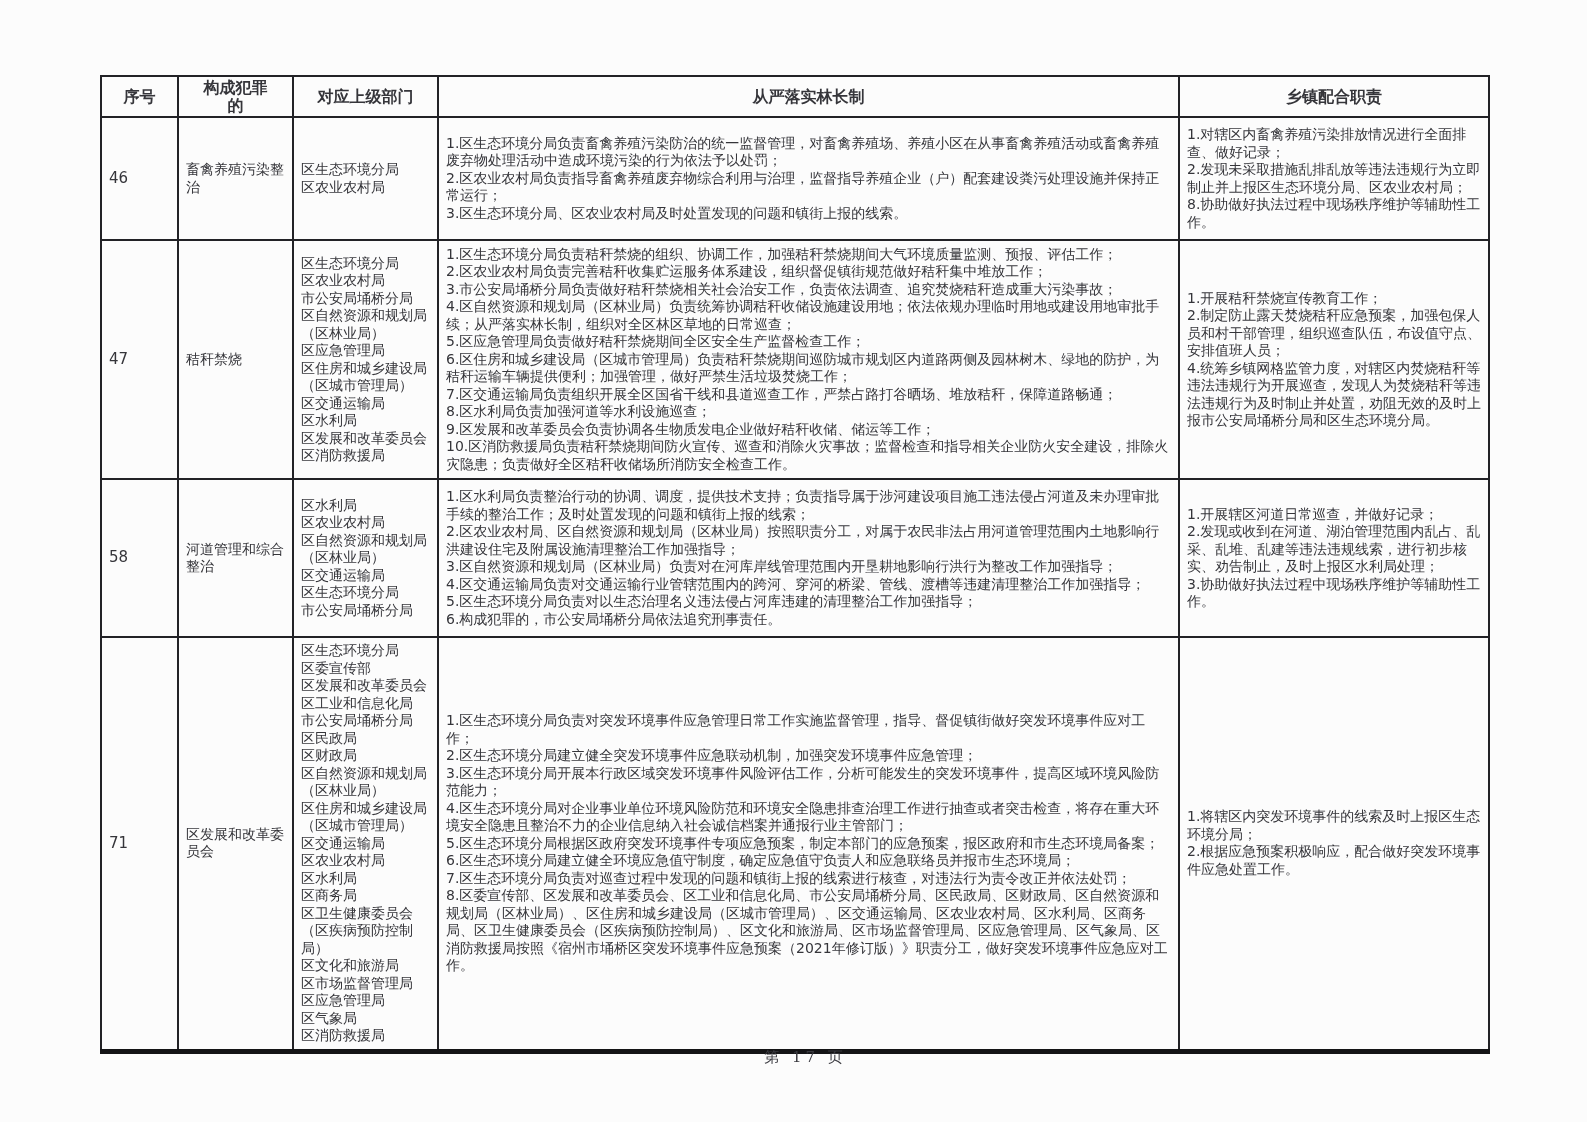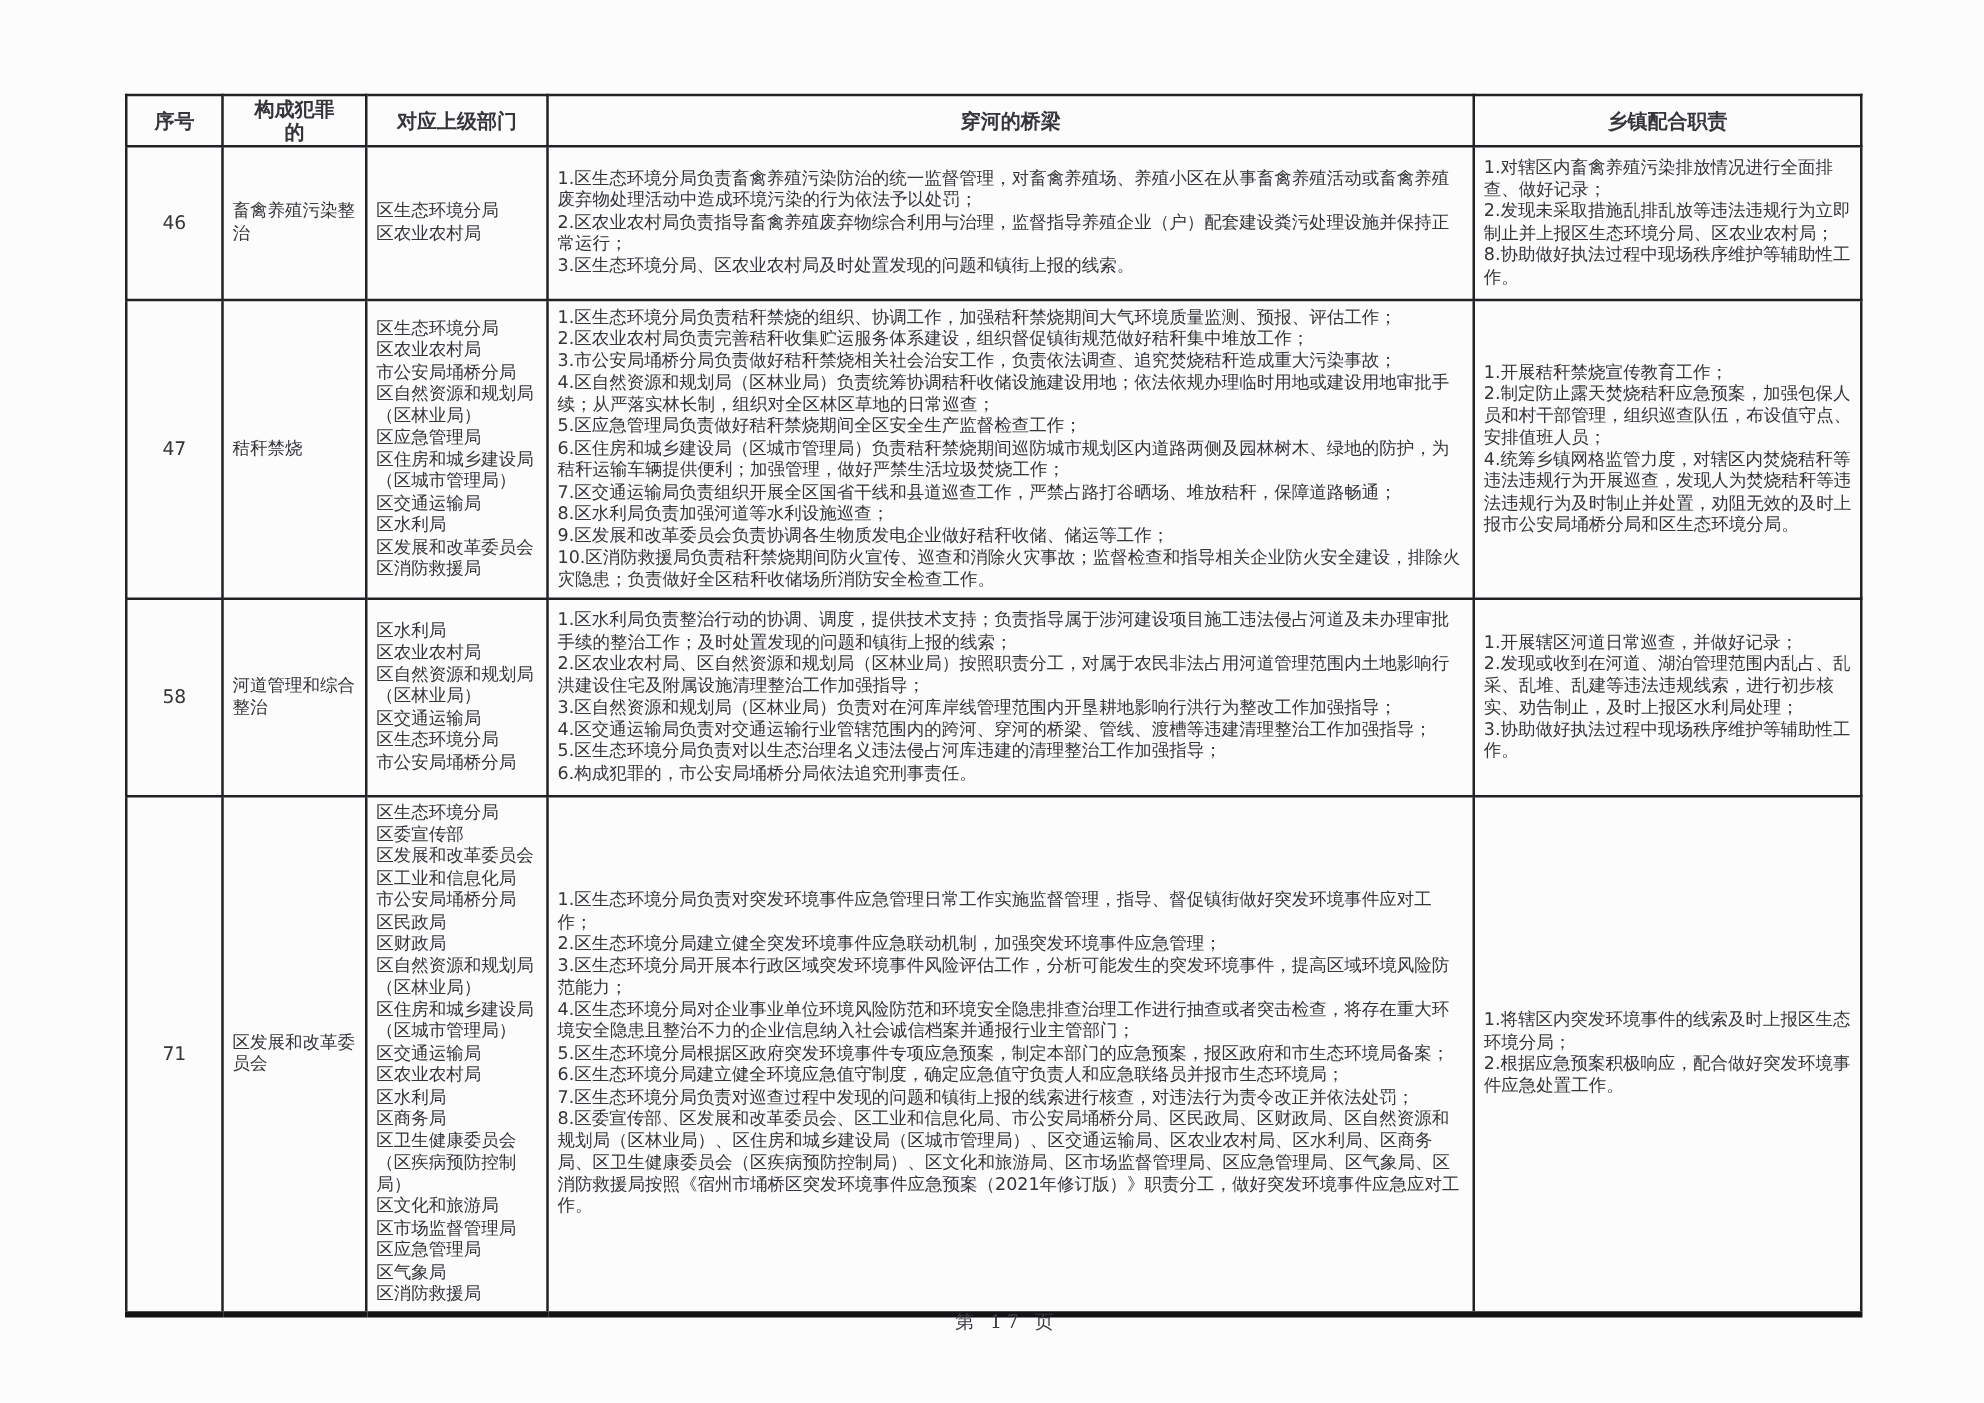--- a/index.html
+++ b/index.html
@@ -42,21 +42,20 @@
   }
   table.resp-table th {
     font-size: 16px;
     font-weight: bold;
     text-align: center;
     height: 30px;
     padding: 2px 18px;
     white-space: normal;
   }
   tr.body-row td.col-no {
-    text-align: center;
     font-size: 15px;
   }
   tr.body-row td.col-name,
   tr.body-row td.col-depts,
   tr.body-row td.col-duties,
   tr.body-row td.col-town {
     text-align: left;
   }
   tr.last-row td {
     border-bottom: 5px solid #141416;
@@ -89,21 +88,21 @@
       <col style="width:115px">
       <col style="width:145px">
       <col style="width:741px">
       <col style="width:310px">
     </colgroup>
     <thead>
       <tr>
         <th>序号</th>
         <th>构成犯罪的</th>
         <th>对应上级部门</th>
-        <th>穿河的桥梁</th>
+        <th>从严落实林长制</th>
         <th>乡镇配合职责</th>
       </tr>
     </thead>
     <tbody>
       <tr class="body-row row-46">
         <td class="col-no">46</td>
         <td class="col-name">畜禽养殖污染整治</td>
         <td class="col-depts">区生态环境分局
 区农业农村局</td>
         <td class="col-duties">1.区生态环境分局负责畜禽养殖污染防治的统一监督管理，对畜禽养殖场、养殖小区在从事畜禽养殖活动或畜禽养殖废弃物处理活动中造成环境污染的行为依法予以处罚；

